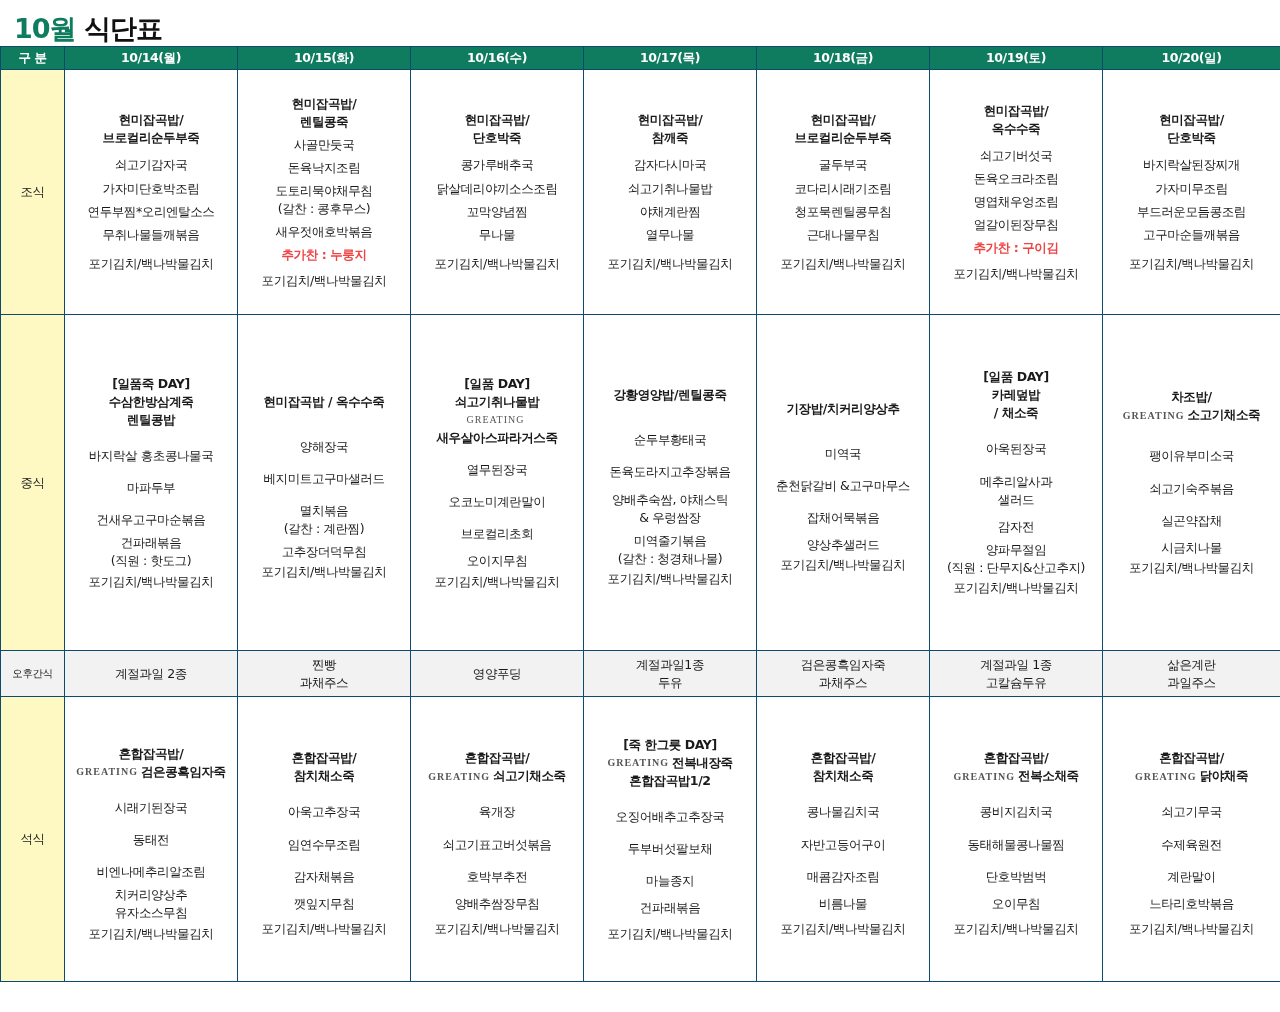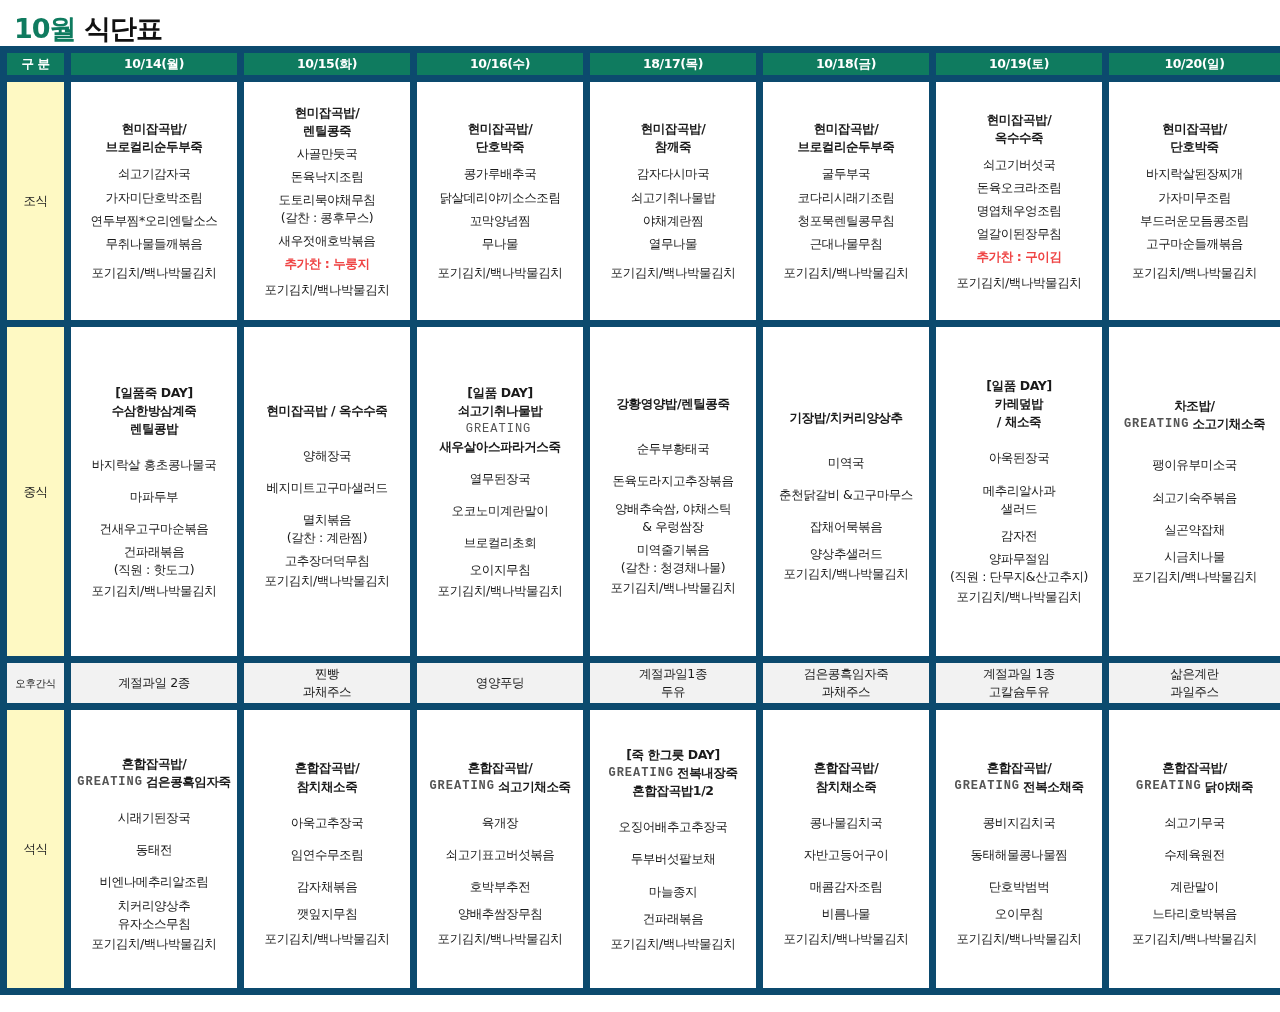--- a/index.html
+++ b/index.html
@@ -32,21 +32,21 @@
   }
   .notice { font-size: 6.5px; color: #333; letter-spacing: -0.2px; }
 
   
   table.menu {
     border-collapse: collapse;
     width: 1280px;
     table-layout: fixed;
   }
   table.menu td, table.menu th {
-    border: 7px solid #0c4a6e;
+    border: 1px solid #0c4a6e;
     vertical-align: middle;
     text-align: center;
     font-size: 12.5px;
     letter-spacing: -0.4px;
     line-height: 1.45;
     padding: 2px 3px;
   }
   thead th {
     background: #0f7b5f; color: #ffffff; font-weight: bold;
     font-size: 13px; height: 22px; padding: 2px 0;
@@ -63,23 +63,23 @@
   tr.snack td.rowlabel { background: #f2f2f2; font-size: 10.5px; }
 
   .cellbox { display: flex; flex-direction: column; justify-content: space-between; height: 100%; }
   .line { display: block; }
   .b { font-weight: bold; }
   .sp { height: 9px; }
   .spsm { height: 5px; }
   .red { color: #ef4444; font-weight: bold; }
   .kimchi { padding-top: 2px; }
   .greating {
-    font-size: 12px; letter-spacing: 1px; color: #555;
+    font-size: 10px; letter-spacing: 1px; color: #555;
     vertical-align: middle; margin-right: 3px;
-    font-family: Liberation Mono, monospace;
+    font-family: Liberation Serif, serif;
   }
   .gline { white-space: nowrap; }
 </style>
 </head>
 <body>
 
 <div class="page">
 
   <div class="header">
     <div class="title">
@@ -98,21 +98,21 @@
         <col style="width:173px">
         <col style="width:173px">
         <col style="width:178px">
     </colgroup>
     <thead>
       <tr>
         <th class="col-label">구 분</th>
         <th class="col-day">10/14(월)</th>
         <th class="col-day">10/15(화)</th>
         <th class="col-day">10/16(수)</th>
-        <th class="col-day">18/17(목)</th>
+        <th class="col-day">10/17(목)</th>
         <th class="col-day">10/18(금)</th>
         <th class="col-day">10/19(토)</th>
         <th class="col-day">10/20(일)</th>
       </tr>
     </thead>
     <tbody>
 
       <tr style="height:245px">
         <td class="rowlabel">조식</td>
 

